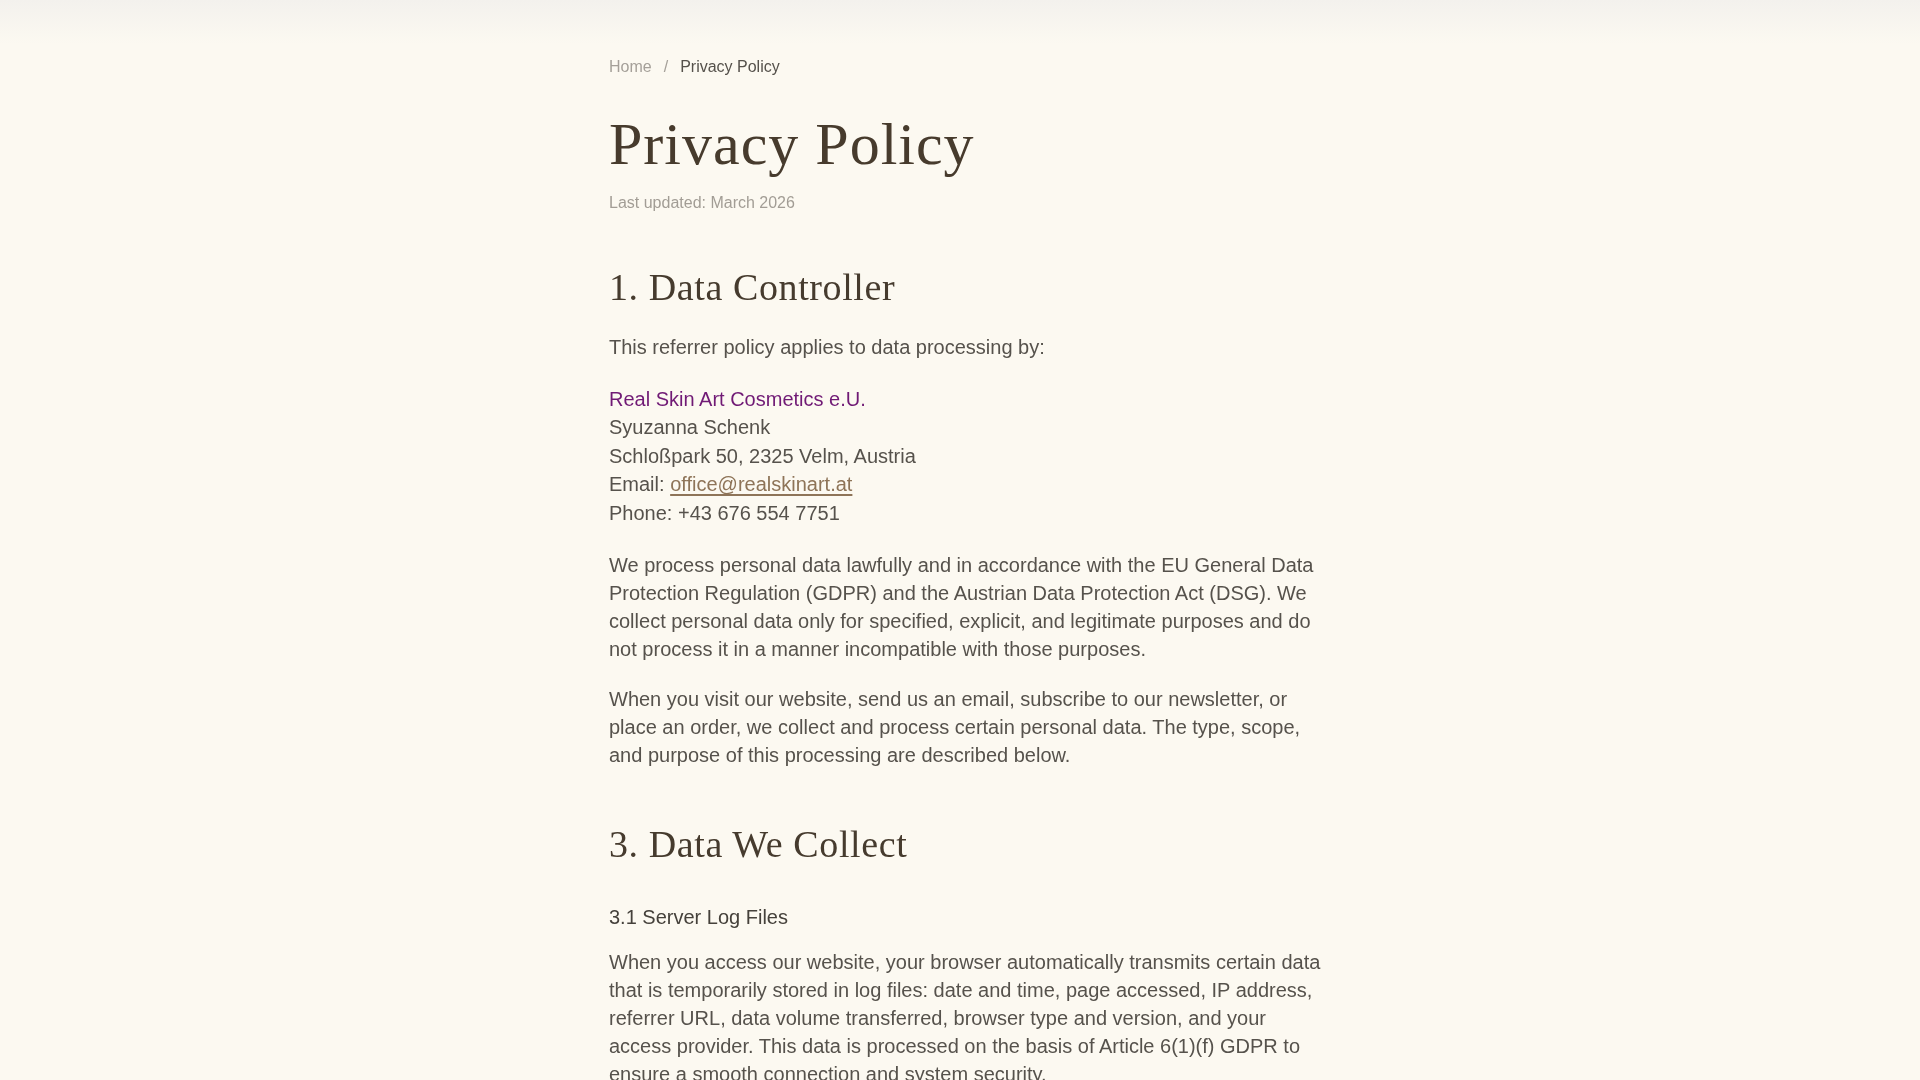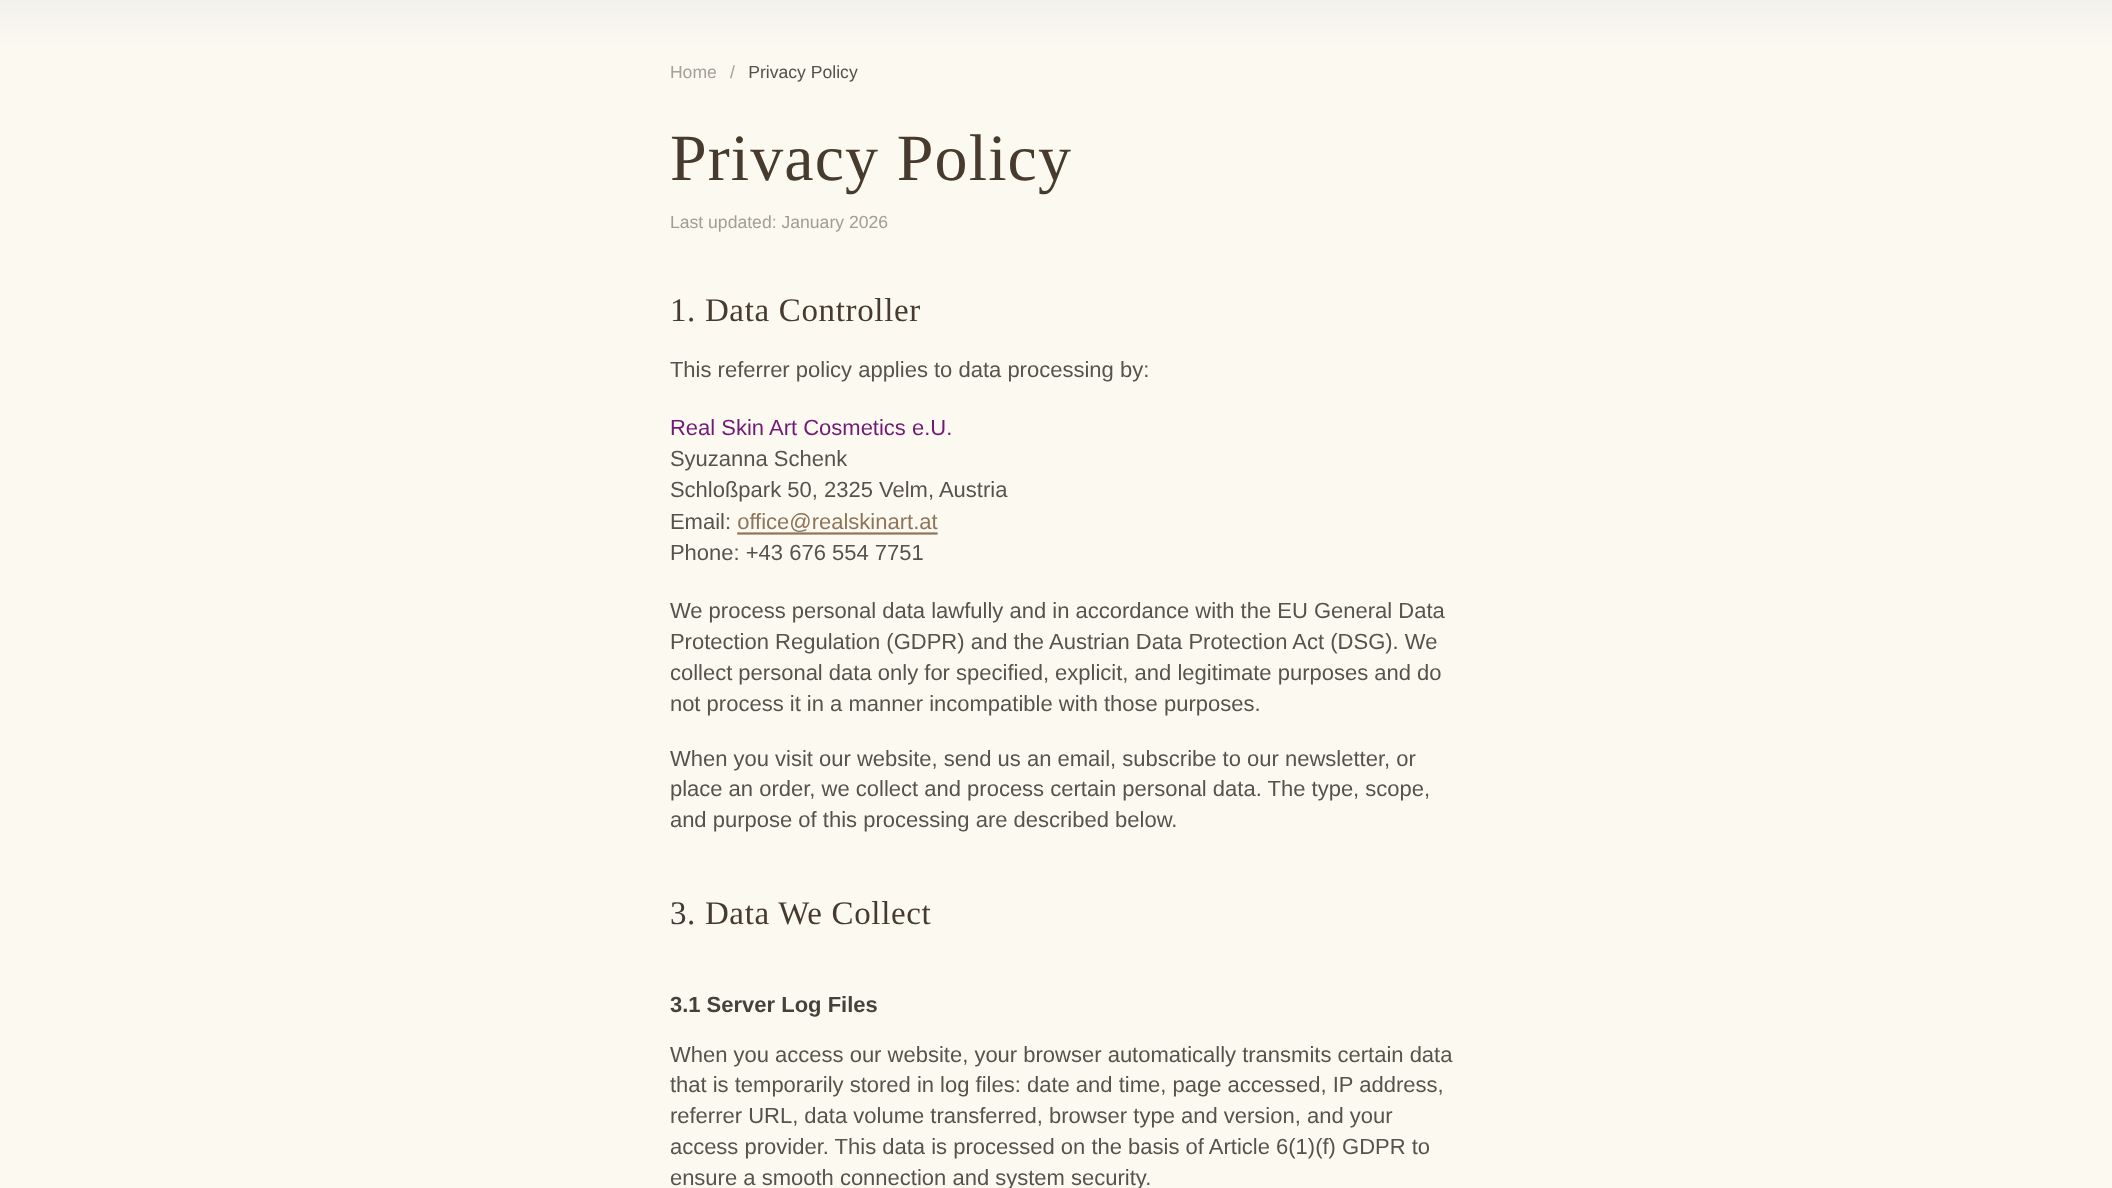--- a/index.html
+++ b/index.html
@@ -64,21 +64,21 @@
     font-size: 16px;
     color: #A29D95;
   }
 
   
   section { display: block; }
 
   h2.section-heading {
     font-family: "Liberation Serif", serif;
     font-weight: 400;
-    font-size: 30px;
+    font-size: 38px;
     line-height: 1.15;
     letter-spacing: 0.6px;
     color: #463B2E;
     font-feature-settings: "onum" 1;
   }
   .sec-1 h2 { margin-top: 54px; }
   .sec-2 h2 { margin-top: 51px; }
   .sec-3 h2 { margin-top: 54px; }
 
   p.body-text {
@@ -101,43 +101,43 @@
     color: #8E7458;
     text-decoration: underline;
     text-underline-offset: 3px;
     cursor: pointer;
   }
 
   .sec-2 .para-1 { margin-top: 24px; }
   .sec-2 .para-2 { margin-top: 22px; }
 
   h3.sub-heading {
-    margin-top: 55px;
+    margin-top: 39px;
     font-size: 20px;
-    font-weight: 700;
+    font-weight: 400;
     color: #45413B;
   }
   .sec-3 .para { margin-top: 19px; }
 </style>
 </head>
 <body>
 
 <div class="top-fade"></div>
 
 <main class="content">
 
   <nav class="breadcrumb">
     <a href="#">Home</a>
     <span class="sep">/</span>
     <span class="current">Privacy Policy</span>
   </nav>
 
   <h1 class="page-title">Privacy Policy</h1>
 
-  <p class="last-updated">Last updated: January 2026</p>
+  <p class="last-updated">Last updated: March 2026</p>
 
   <section class="sec-1">
     <h2 class="section-heading">1. Data Controller</h2>
     <p class="body-text intro">This referrer policy applies to data processing by:</p>
     <div class="contact-block">
       <p class="company">Real Skin Art Cosmetics e.U.</p>
       <p>Syuzanna Schenk</p>
       <p>Schloßpark 50, 2325 Velm, Austria</p>
       <p>
         <span>Email:</span>

